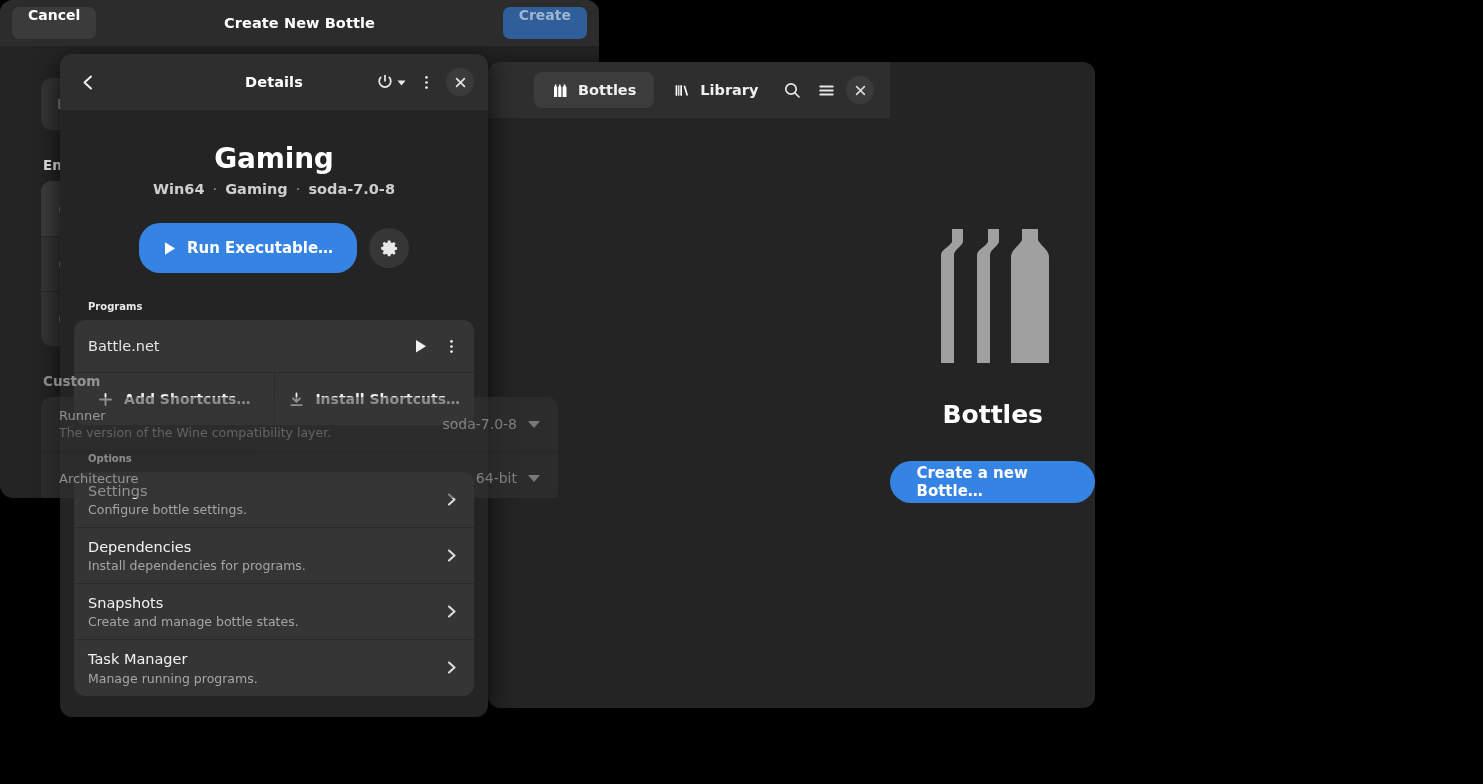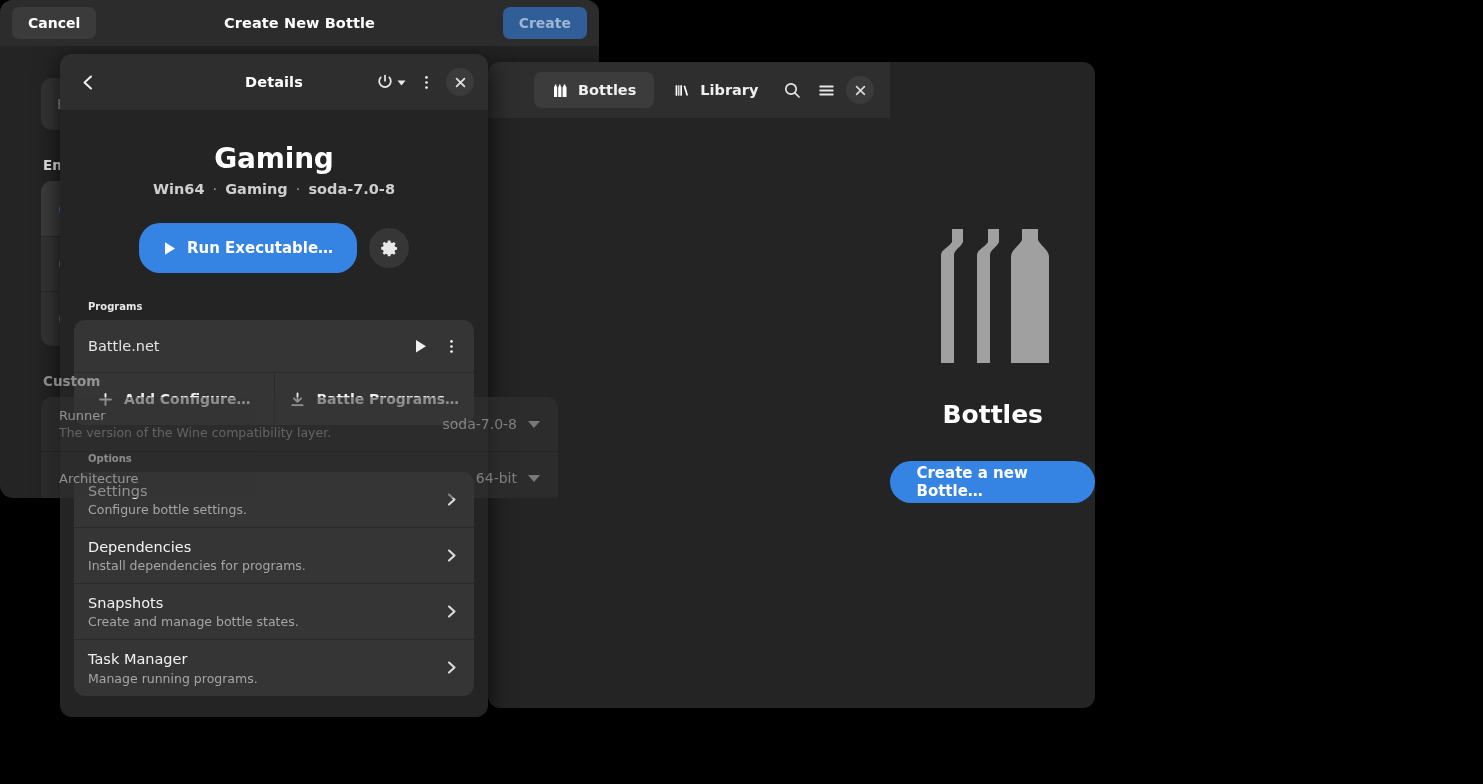--- a/index.html
+++ b/index.html
@@ -152,21 +152,21 @@
     left: 823px; top: 138px; width: 599px; height: 498px;
     background: #242424; border-radius: 13px;
     display: flex; flex-direction: column; overflow: hidden;
     box-shadow: 0 10px 34px rgba(0,0,0,.85);
   }
   #create-dialog .hdr {
     background: #2c2c2c; padding: 0 12px; height: 46px;
   }
   .btn-pill {
     height: 32px; padding: 0 16px; border-radius: 7px;
-    display: flex; align-items: center;
+    display: flex; align-items: flex-start;
     font-size: 14px; font-weight: bold;
   }
   .btn-cancel { background: #3b3b3b; color: #fff; }
   .btn-create { background: #2f5e99; color: #9fb6d2; }
   #create-dialog .hdr-title {
     position: absolute; left: 0; right: 0; text-align: center;
     pointer-events: none; font-size: 14.5px;
   }
   .dlg-body { flex: 1; padding: 0 41px; overflow: hidden; }
   .name-field {
@@ -379,29 +379,29 @@
             </span>
           </span>
         </div>
         <div class="card-split">
           <div>
             <span>
               <svg width="17" height="17" viewBox="0 0 17 17" stroke="#f0f0f0" stroke-width="1.9" stroke-linecap="round">
                 <path d="M8.5 3v11M3 8.5h11"></path>
               </svg>
             </span>
-            <span>Add Configure…</span>
+            <span>Add Shortcuts…</span>
           </div>
           <div>
             <span>
               <svg width="17" height="17" viewBox="0 0 17 17" stroke="#f0f0f0" stroke-width="1.8" stroke-linecap="round" stroke-linejoin="round" fill="none">
                 <path d="M8.5 2.4v8.3M4.9 7.3l3.6 3.6 3.6-3.6M3.3 14.2h10.4"></path>
               </svg>
             </span>
-            <span>Battle Programs…</span>
+            <span>Install Shortcuts…</span>
           </div>
         </div>
       </div>
 
       <div class="section-label">Options</div>
       <div class="card">
 
         <div class="opt-row">
           <div class="opt-txt">
             <div class="opt-title">Settings</div>

